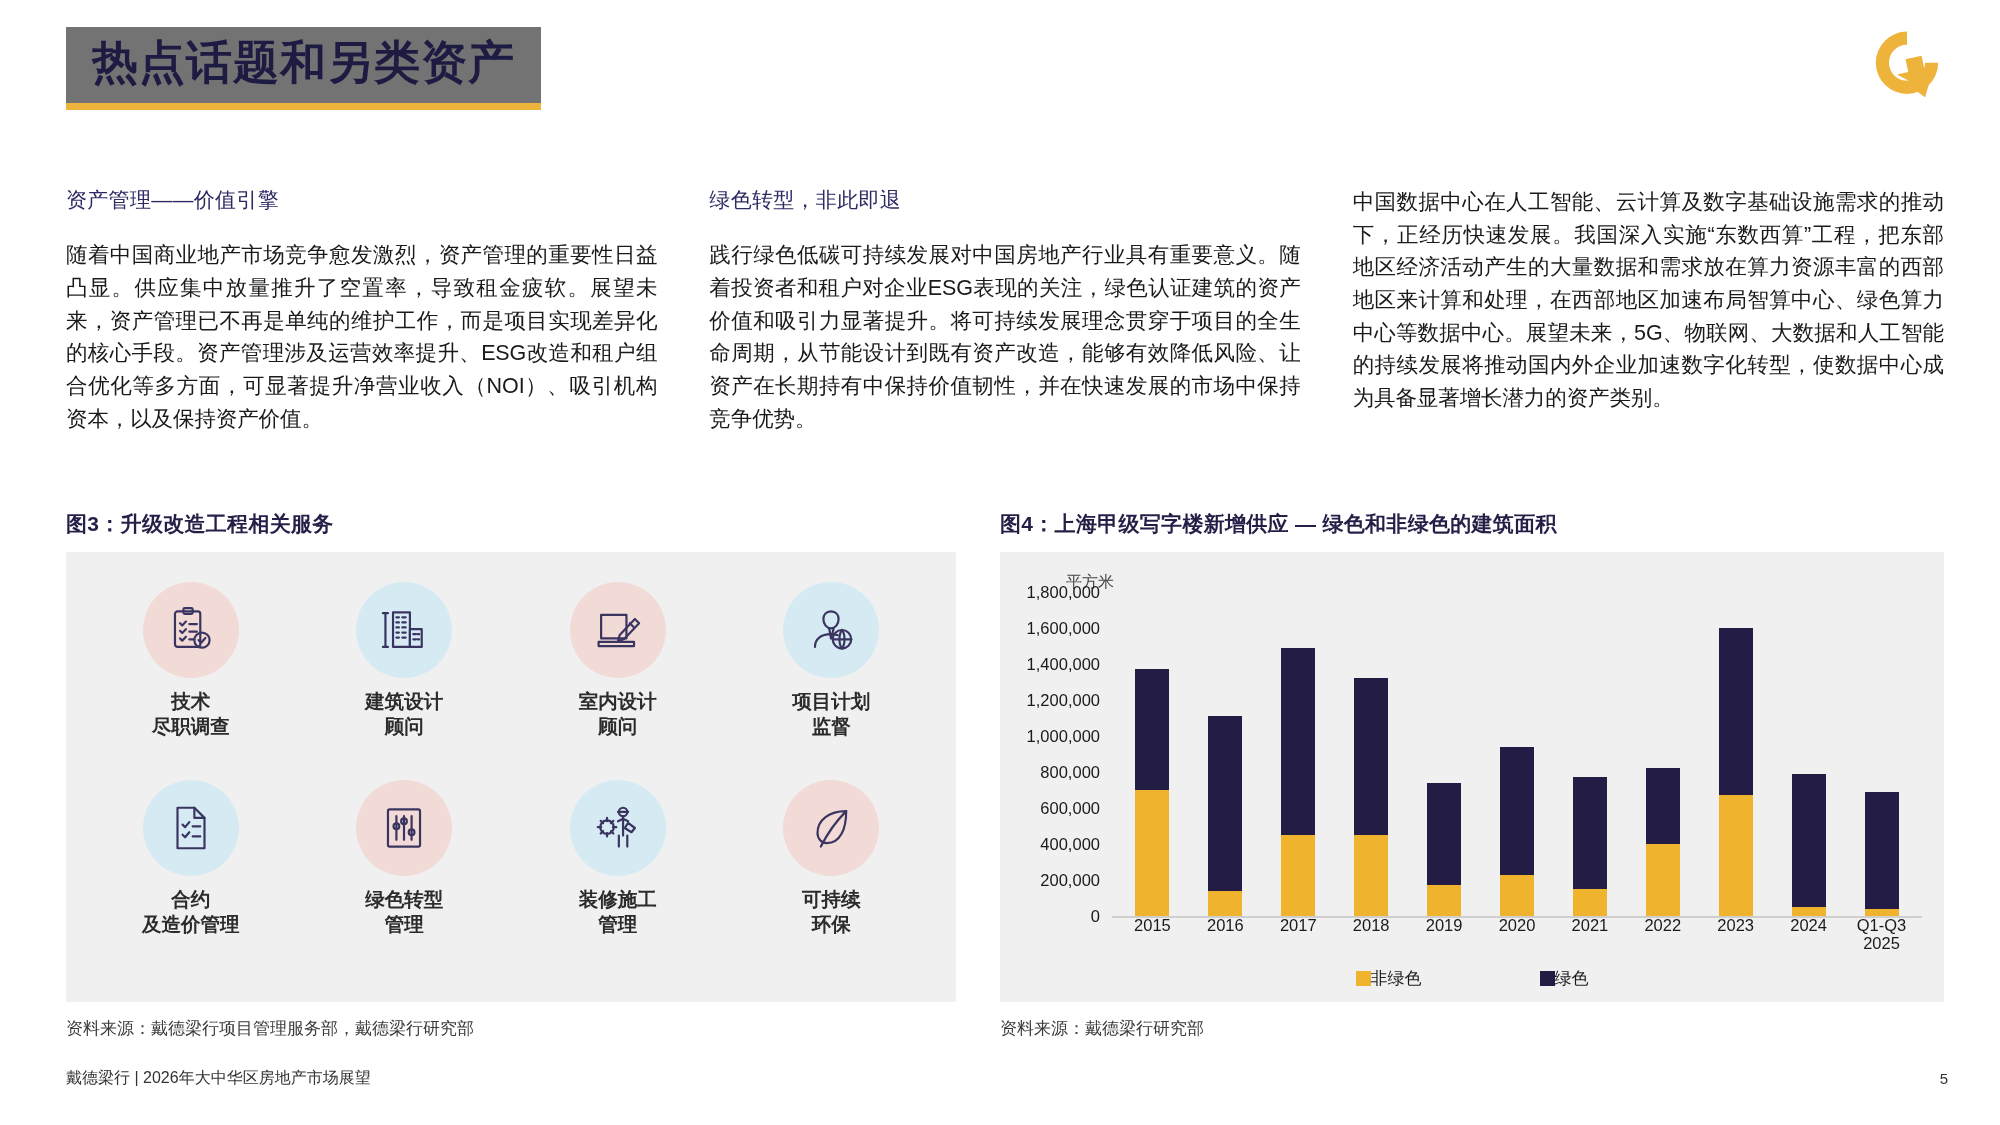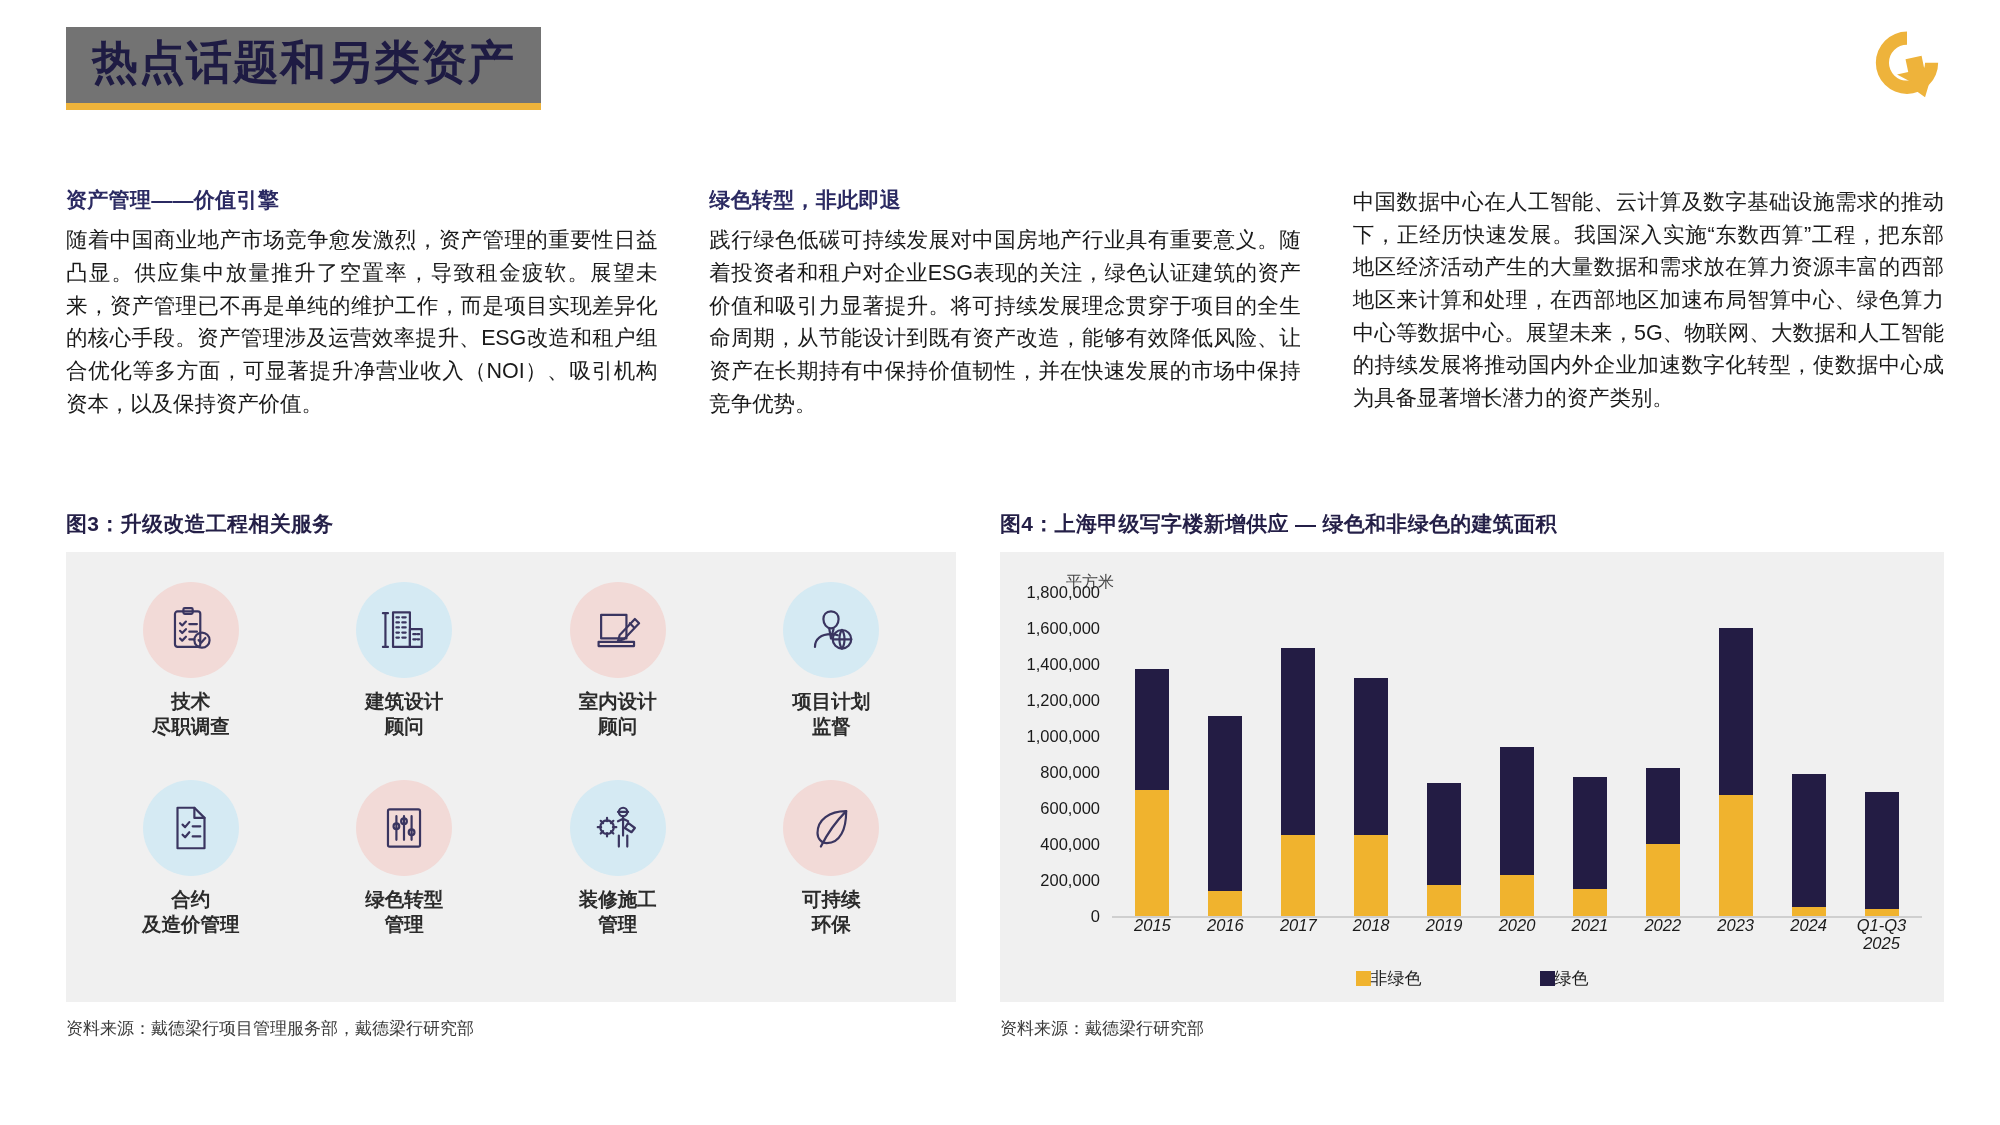--- a/index.html
+++ b/index.html
@@ -25,22 +25,22 @@
     white-space: nowrap;
   }
 
   
   .logo { position: absolute; right: 52px; top: 25px; width: 82px; height: 82px; }
 
   
   .cols { position: absolute; left: 66px; top: 186px; width: 1878px; display: flex; gap: 52px; }
   .col { width: 594px; }
   .col h3 {
-    font-size: 21px; font-weight: bold; color: #2b2a62;
-    margin-bottom: 11px; line-height: 1.3; letter-spacing: .3px;
+    font-size: 21px; font-weight: normal; color: #2b2a62;
+    margin-bottom: 26px; line-height: 1.3; letter-spacing: .3px;
   }
   .col p {
     font-size: 21.5px; color: #1a1a1a; line-height: 1.52;
     text-align: justify; text-justify: inter-ideograph;
     letter-spacing: -0.1px;
   }
 
   
   .fig { position: absolute; }
   .fig-title {
@@ -91,21 +91,20 @@
     background: #cfcfcf;
   }
   .bars { position: absolute; inset: 0; display: flex; align-items: flex-end; }
   .bar-slot { flex: 1 1 0; display: flex; flex-direction: column; align-items: center; justify-content: flex-end; height: 100%; position: relative; }
   .bar { width: 34px; display: flex; flex-direction: column; justify-content: flex-end; }
   .seg-green { background: #231c44; width: 100%; }
   .seg-nongreen { background: #f0b32e; width: 100%; }
   .xlabels {
     position: absolute; left: 116px; right: 26px; bottom: 52px; height: 34px;
     display: flex;
-    font-style: italic;
   }
   .xlabel { flex: 1 1 0; text-align: center; font-size: 16.5px; color: #1a1a1a; line-height: 1.12; white-space: pre-line; }
   .legend {
     position: absolute; left: 0; right: 0; bottom: 12px;
     display: flex; justify-content: center; gap: 118px;
   }
   .legend-item { display: flex; align-items: center; }
   .legend-swatch { width: 15px; height: 15px; }
   .legend-text { font-size: 17px; color: #1a1a1a; }
 
@@ -372,14 +371,18 @@
           </div>
           <div class="legend-item">
             <span class="legend-swatch" style="background: rgb(35, 28, 68);"></span>
             <span class="legend-text">绿色</span>
           </div>
         </div>
     </div>
     <div class="fig-source">资料来源：戴德梁行研究部</div>
   </div>
 
+  <div class="footer">
+    <div class="footer-text">戴德梁行 | 2026年大中华区房地产市场展望</div>
+    <div class="footer-page">5</div>
+  </div>
 
 </div>
 
 </body></html>

